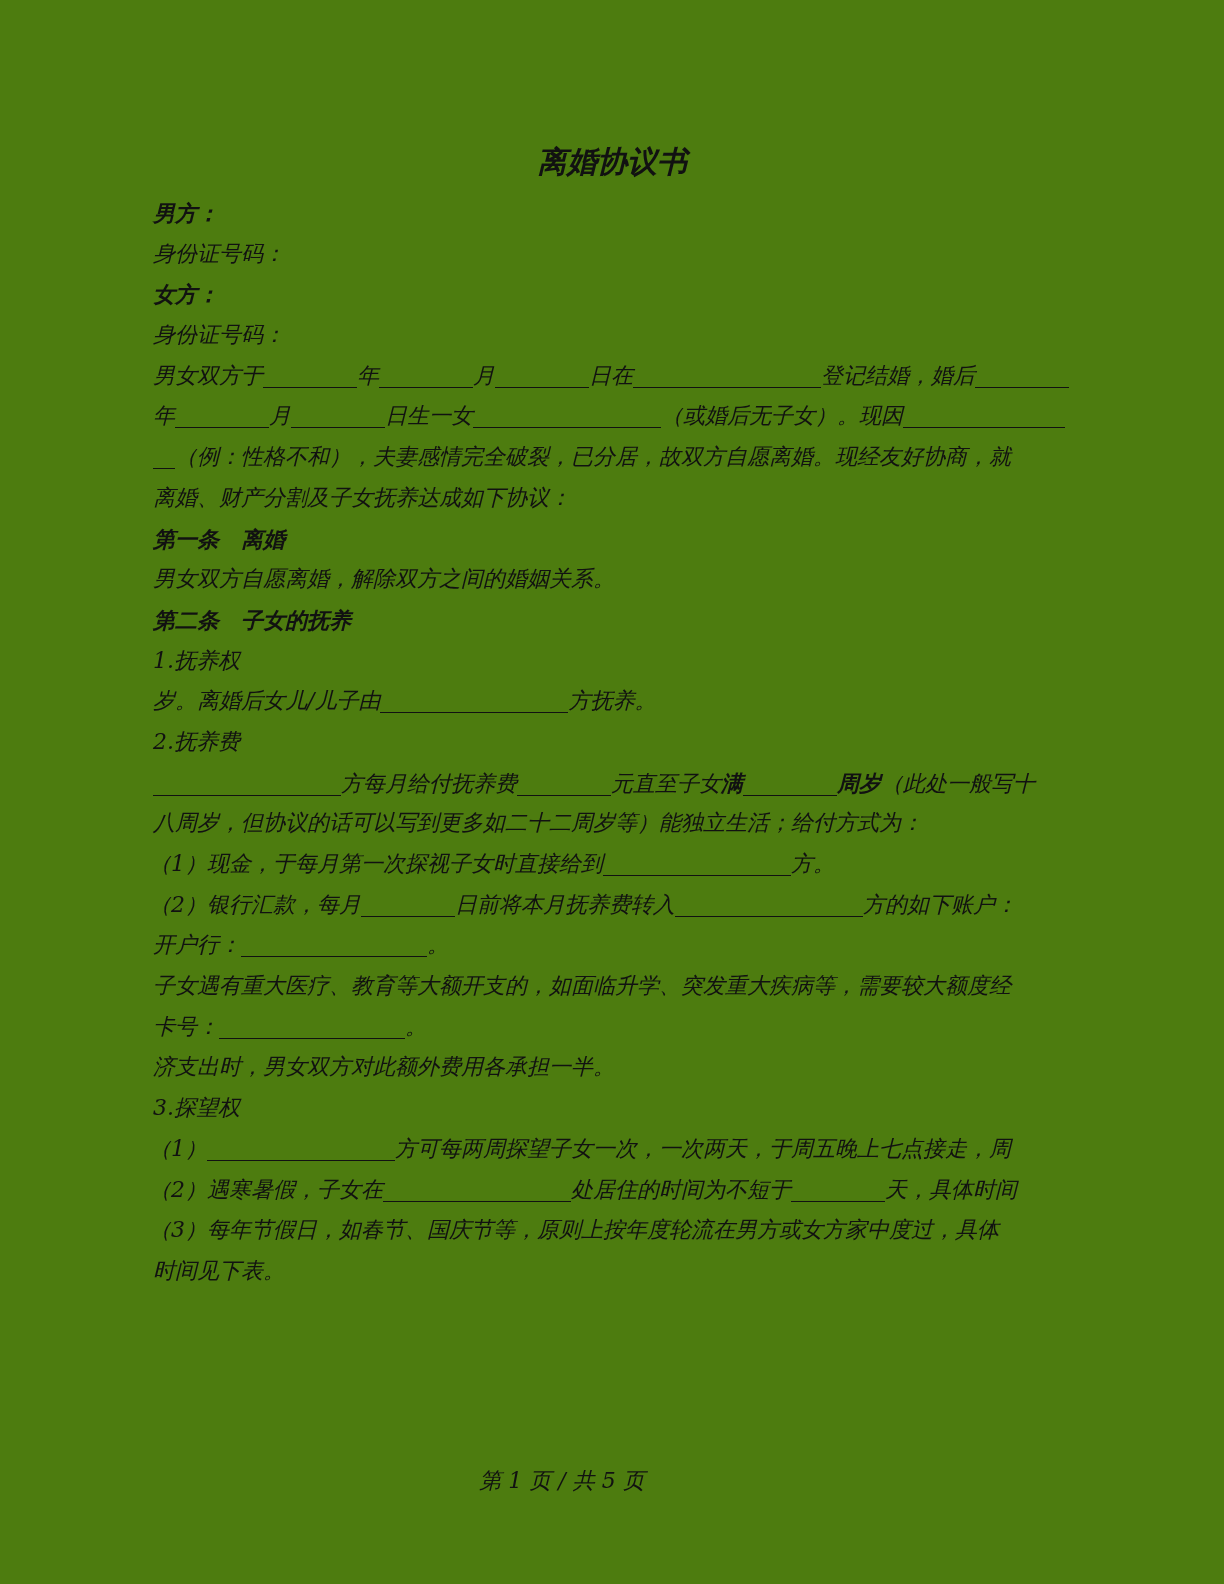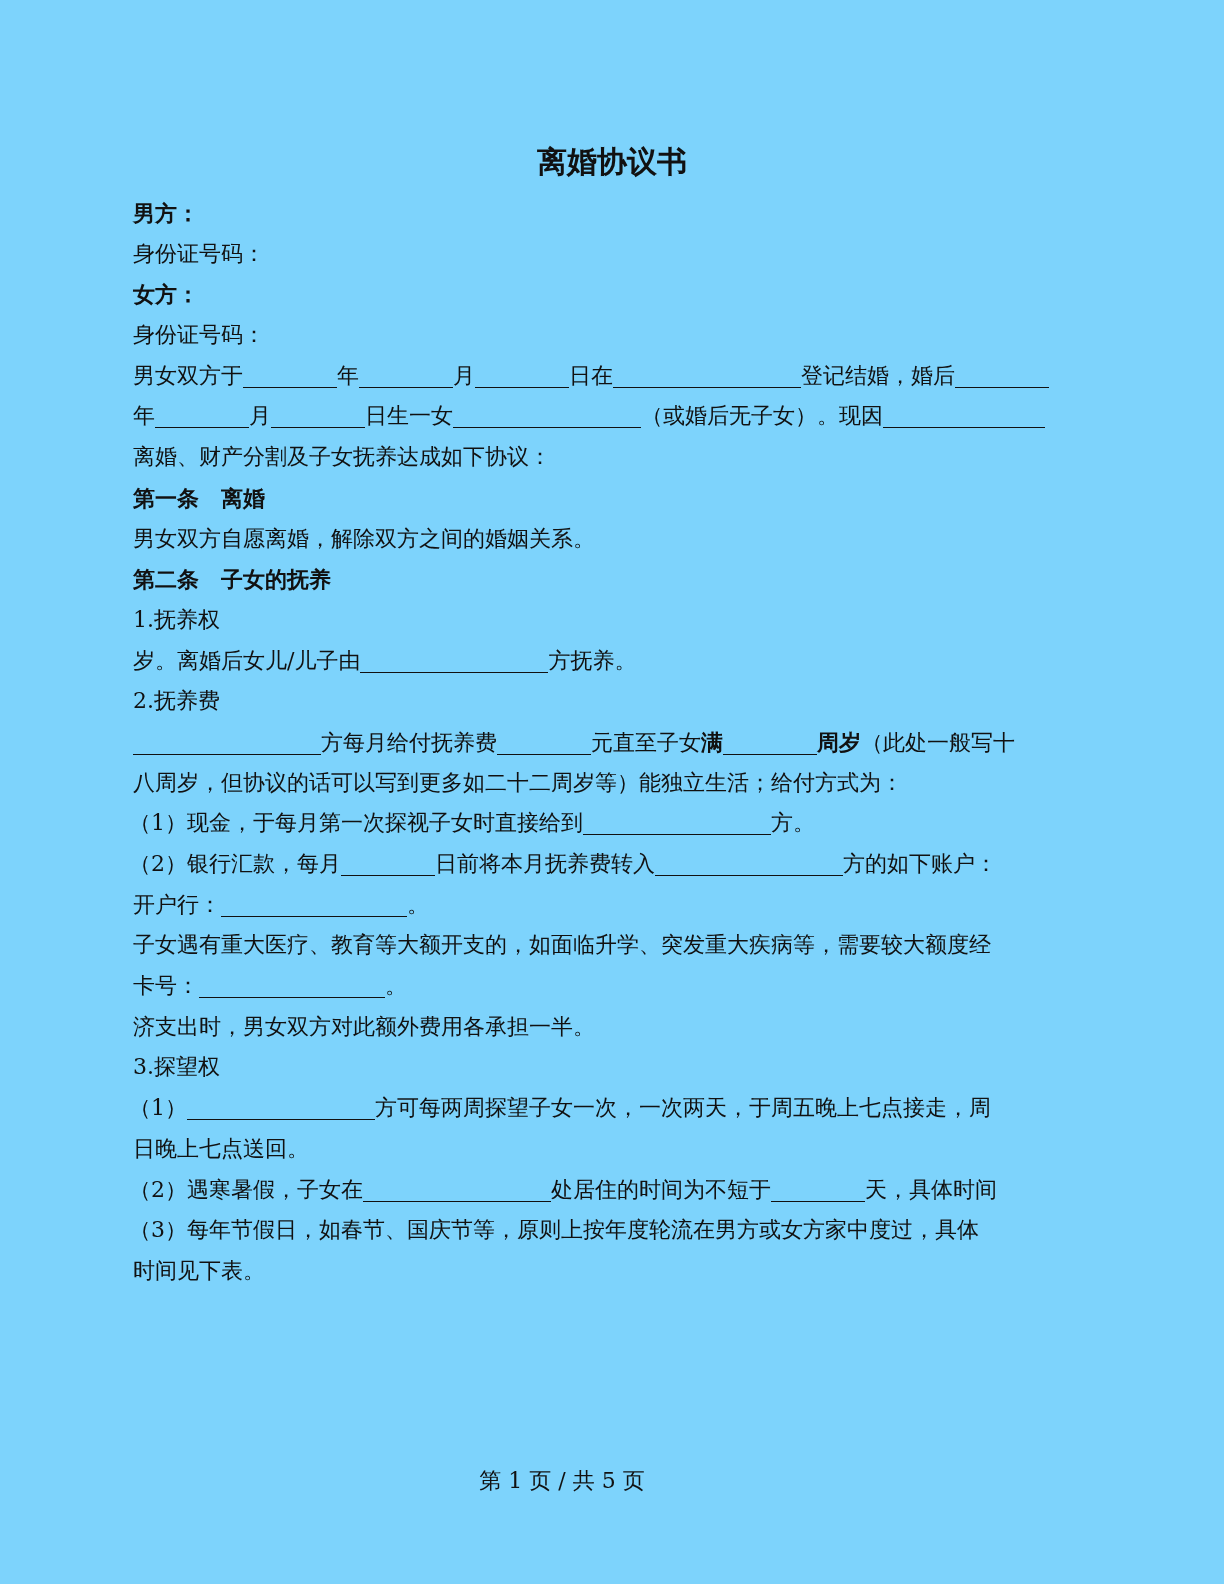--- a/index.html
+++ b/index.html
@@ -1,21 +1,21 @@
 <!DOCTYPE html>
 <html><head>
 <meta charset="utf-8">
 <style>
   html, body { margin: 0; padding: 0; background: #ffffff; }
   body { width: 1224px; height: 1584px; position: relative; overflow: hidden;
          font-family: "DejaVu Serif", "Liberation Serif", serif; color: #111; }
-  .page { position: absolute; left: 0; top: 0; width: 1224px; height: 1584px; background: #7dd3fc; }
+  .page { position: absolute; left: 0; top: 0; width: 1224px; height: 1584px; background: #4d7c0f; font-style: italic; }
   .title { position: absolute; left: 0; width: 1224px; top: 140px; text-align: center;
            font-size: 30px; font-weight: bold; letter-spacing: 0px; line-height: 44px; }
-  .body { position: absolute; left: 133px; top: 193px; width: 950px; }
+  .body { position: absolute; left: 153px; top: 193px; width: 950px; }
   .line { height: 40.7px; line-height: 40.7px; font-size: 22px; white-space: nowrap; }
   .b { font-weight: bold; }
   .blank { display: inline-block; border-bottom: 1.5px solid #111; height: 26px; vertical-align: -5px; }
   .s { width: 94px; }
   .l { width: 188px; }
   .xl { width: 186px; }
   .tiny { width: 22px; }
   .indent-paren { margin-left: -4px; }
   .footer { position: absolute; left: 0; width: 1124px; top: 1466px; text-align: center;
             font-size: 22px; line-height: 30px; }
@@ -30,20 +30,23 @@
     <div class="line b">男方：</div>
     <div class="line">身份证号码：</div>
     <div class="line b">女方：</div>
     <div class="line">身份证号码：</div>
 
     <div class="line">
       <span>男女双方于</span><span class="blank s"></span><span>年</span><span class="blank s"></span><span>月</span><span class="blank s"></span><span>日在</span><span class="blank l"></span><span>登记结婚，婚后</span><span class="blank s"></span>
     </div>
     <div class="line">
       <span>年</span><span class="blank s"></span><span>月</span><span class="blank s"></span><span>日生一女</span><span class="blank l"></span><span>（或婚后无子女）。现因</span><span class="blank" style="width:162px"></span>
+    </div>
+    <div class="line">
+      <span class="blank tiny"></span><span>（例：性格不和），夫妻感情完全破裂，已分居，故双方自愿离婚。现经友好协商，就</span>
     </div>
     <div class="line">离婚、财产分割及子女抚养达成如下协议：</div>
 
     <div class="line b">第一条　离婚</div>
     <div class="line">男女双方自愿离婚，解除双方之间的婚姻关系。</div>
 
     <div class="line b">第二条　子女的抚养</div>
     <div class="line">1.抚养权</div>
     <div class="line">
       <span>岁。离婚后女儿/儿子由</span><span class="blank l"></span><span>方抚养。</span>
@@ -66,21 +69,20 @@
     <div class="line">子女遇有重大医疗、教育等大额开支的，如面临升学、突发重大疾病等，需要较大额度经</div>
     <div class="line">
       <span>卡号：</span><span class="blank xl"></span><span>。</span>
     </div>
     <div class="line">济支出时，男女双方对此额外费用各承担一半。</div>
 
     <div class="line">3.探望权</div>
     <div class="line">
       <span class="indent-paren">（1）</span><span class="blank l"></span><span>方可每两周探望子女一次，一次两天，于周五晚上七点接走，周</span>
     </div>
-    <div class="line">日晚上七点送回。</div>
     <div class="line">
       <span class="indent-paren">（2）遇寒暑假，子女在</span><span class="blank l"></span><span>处居住的时间为不短于</span><span class="blank s"></span><span>天，具体时间</span>
     </div>
     <div class="line">
       <span class="indent-paren">（3）每年节假日，如春节、国庆节等，原则上按年度轮流在男方或女方家中度过，具体</span>
     </div>
     <div class="line">时间见下表。</div>
   </div>
 
   <div class="footer">第 1 页 / 共 5 页</div>

